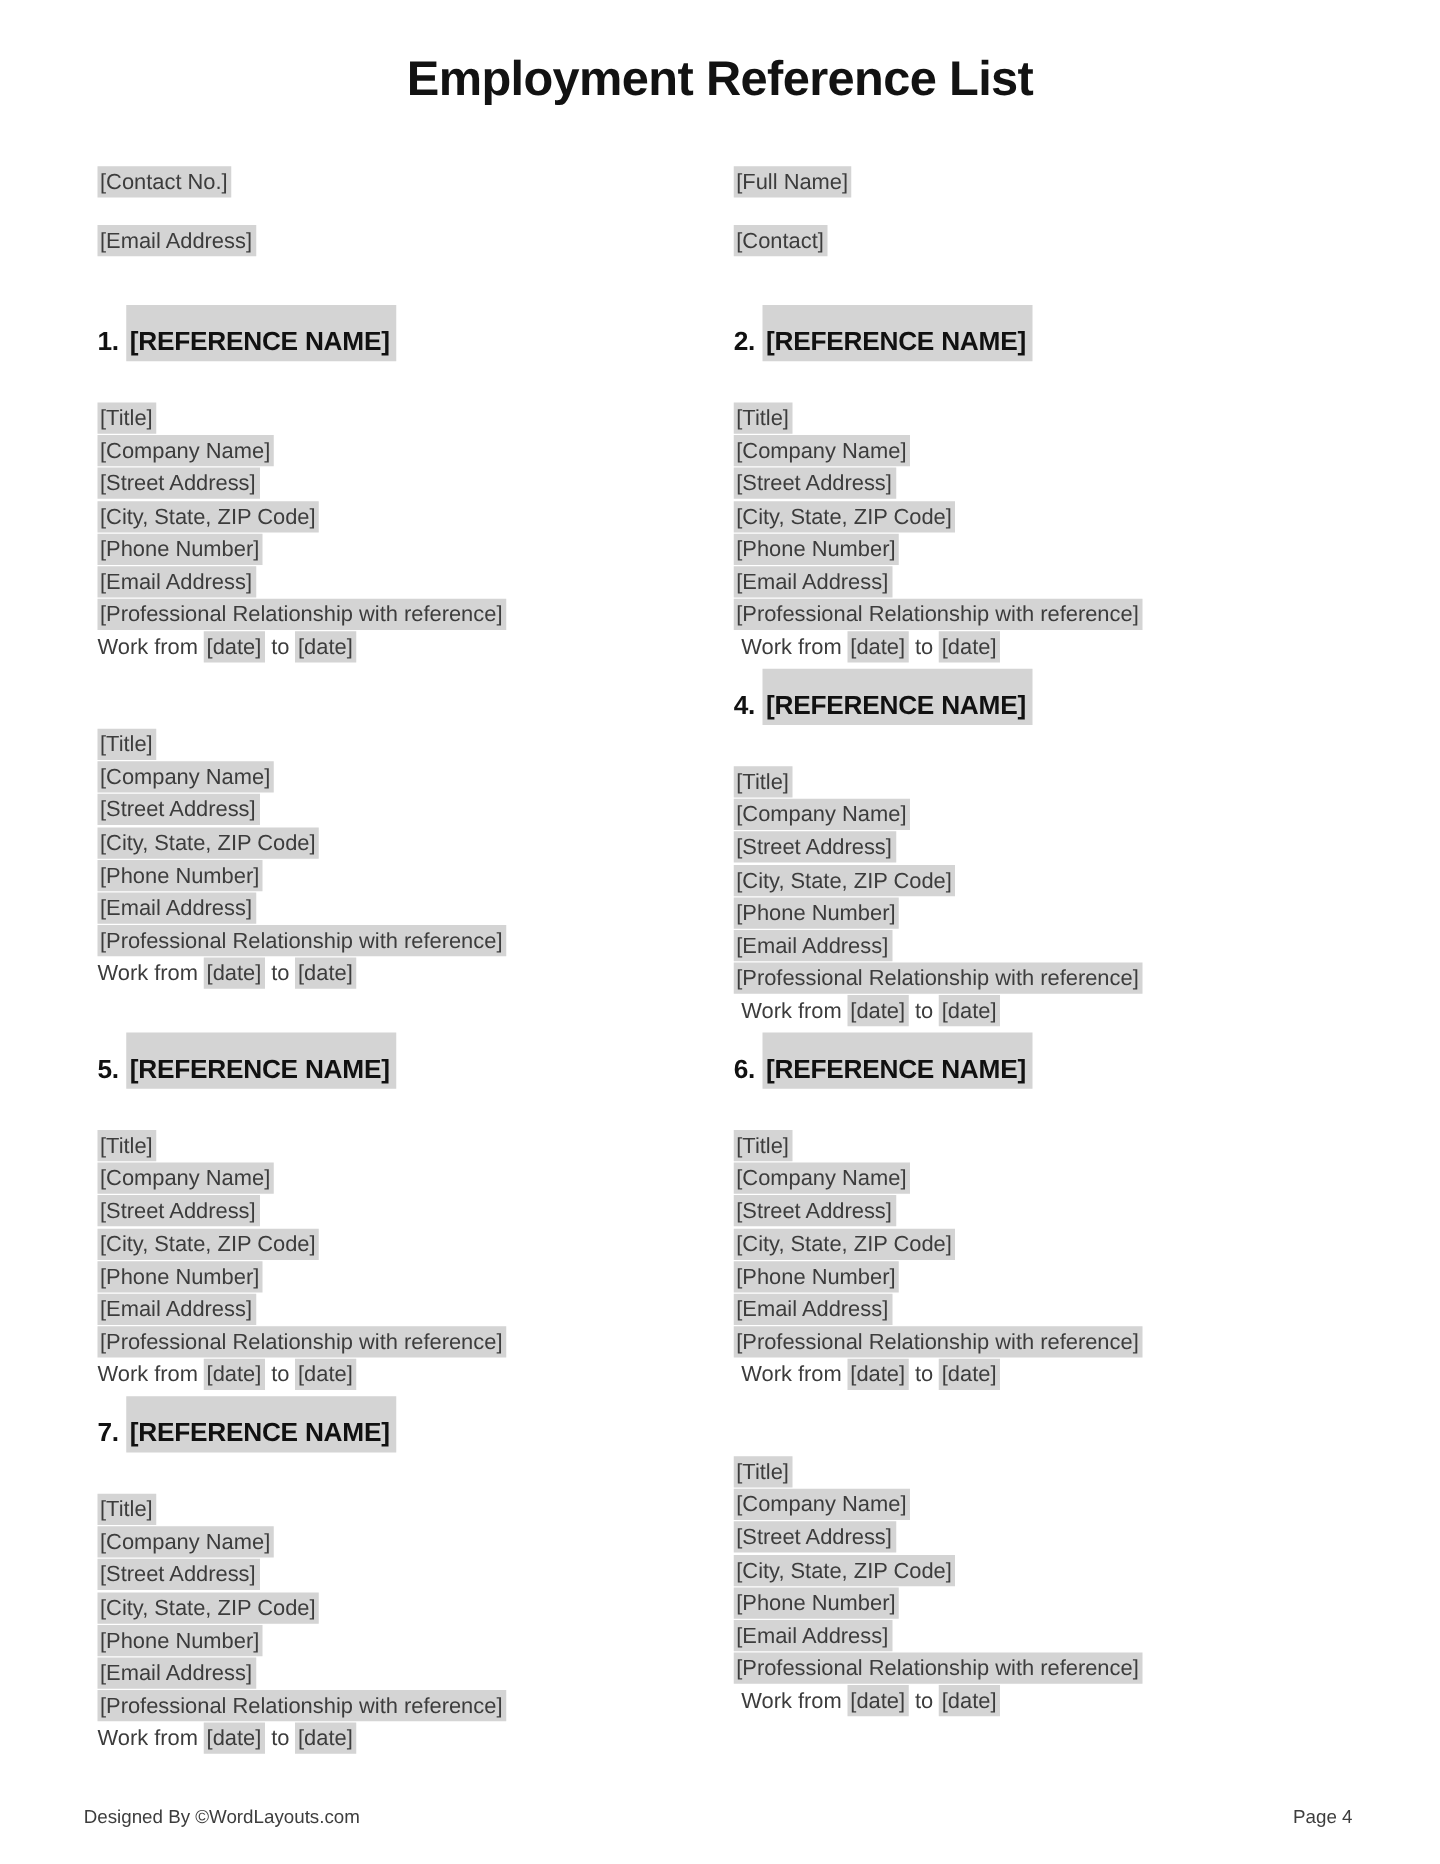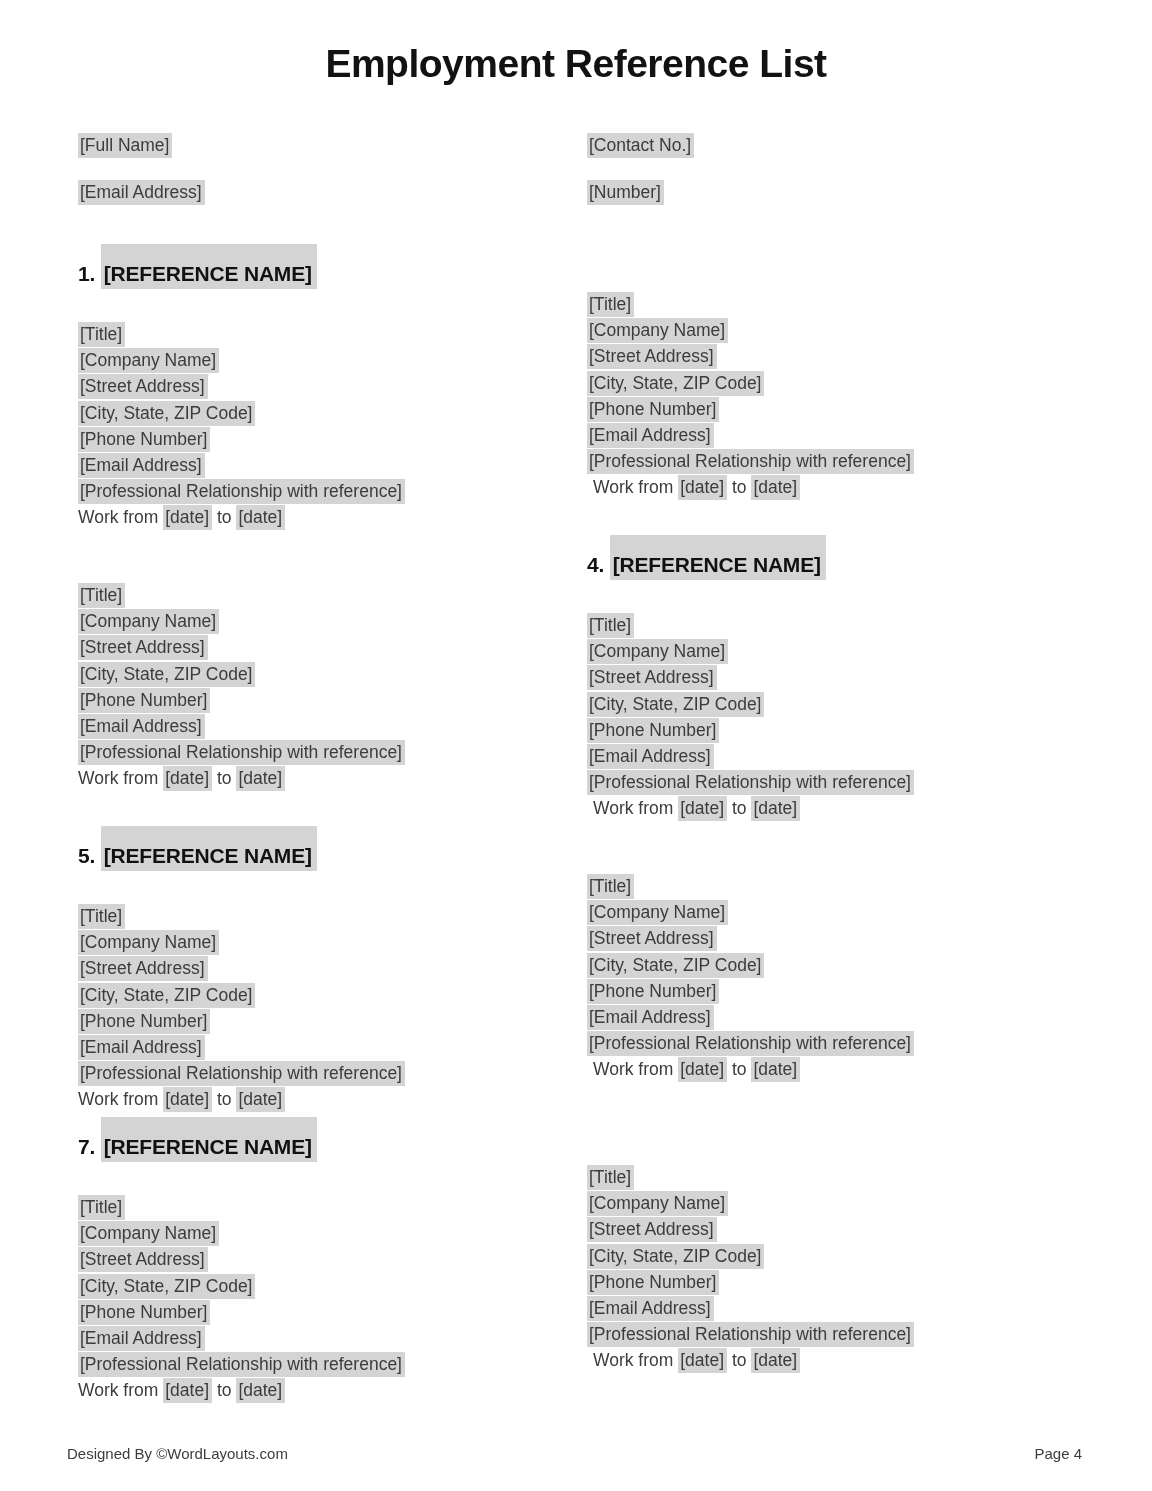--- a/index.html
+++ b/index.html
@@ -84,41 +84,42 @@
   }
 </style>
 </head>
 <body>
 
 <div class="page">
 
   <h1 class="doc-title">Employment Reference List</h1>
 
   <div class="contact-grid">
+    <div class="cell"><span class="hl">[Contact No.]</span></div>
     <div class="cell"><span class="hl">[Full Name]</span></div>
-    <div class="cell"><span class="hl">[Contact No.]</span></div>
     <div class="cell"><span class="hl">[Email Address]</span></div>
-    <div class="cell"><span class="hl">[Number]</span></div>
+    <div class="cell"><span class="hl">[Contact]</span></div>
   </div>
 
   <div class="refs-grid" id="refs">
       <section class="refblock">
       <h2 class="refhead"><span>1.</span> <span class="hl">[REFERENCE NAME]</span></h2>
       <div class="ref-lines">
         <p class="line"><span class="hl">[Title]</span></p>
         <p class="line"><span class="hl">[Company Name]</span></p>
         <p class="line"><span class="hl">[Street Address]</span></p>
         <p class="line"><span class="hl">[City, State, ZIP Code]</span></p>
         <p class="line"><span class="hl">[Phone Number]</span></p>
         <p class="line"><span class="hl">[Email Address]</span></p>
         <p class="line"><span class="hl">[Professional Relationship with reference]</span></p>
         <p class="line work-line"><span>Work from</span> <span class="hl">[date]</span> <span>to</span> <span class="hl">[date]</span></p>
       </div>
     </section>
       <section class="refblock">
+      <h2 class="refhead"><span>2.</span> <span class="hl">[REFERENCE NAME]</span></h2>
       <div class="ref-lines">
         <p class="line"><span class="hl">[Title]</span></p>
         <p class="line"><span class="hl">[Company Name]</span></p>
         <p class="line"><span class="hl">[Street Address]</span></p>
         <p class="line"><span class="hl">[City, State, ZIP Code]</span></p>
         <p class="line"><span class="hl">[Phone Number]</span></p>
         <p class="line"><span class="hl">[Email Address]</span></p>
         <p class="line"><span class="hl">[Professional Relationship with reference]</span></p>
         <p class="line work-line"><span>Work from</span> <span class="hl">[date]</span> <span>to</span> <span class="hl">[date]</span></p>
       </div>
@@ -155,20 +156,21 @@
         <p class="line"><span class="hl">[Company Name]</span></p>
         <p class="line"><span class="hl">[Street Address]</span></p>
         <p class="line"><span class="hl">[City, State, ZIP Code]</span></p>
         <p class="line"><span class="hl">[Phone Number]</span></p>
         <p class="line"><span class="hl">[Email Address]</span></p>
         <p class="line"><span class="hl">[Professional Relationship with reference]</span></p>
         <p class="line work-line"><span>Work from</span> <span class="hl">[date]</span> <span>to</span> <span class="hl">[date]</span></p>
       </div>
     </section>
       <section class="refblock">
+      <h2 class="refhead"><span>6.</span> <span class="hl">[REFERENCE NAME]</span></h2>
       <div class="ref-lines">
         <p class="line"><span class="hl">[Title]</span></p>
         <p class="line"><span class="hl">[Company Name]</span></p>
         <p class="line"><span class="hl">[Street Address]</span></p>
         <p class="line"><span class="hl">[City, State, ZIP Code]</span></p>
         <p class="line"><span class="hl">[Phone Number]</span></p>
         <p class="line"><span class="hl">[Email Address]</span></p>
         <p class="line"><span class="hl">[Professional Relationship with reference]</span></p>
         <p class="line work-line"><span>Work from</span> <span class="hl">[date]</span> <span>to</span> <span class="hl">[date]</span></p>
       </div>

